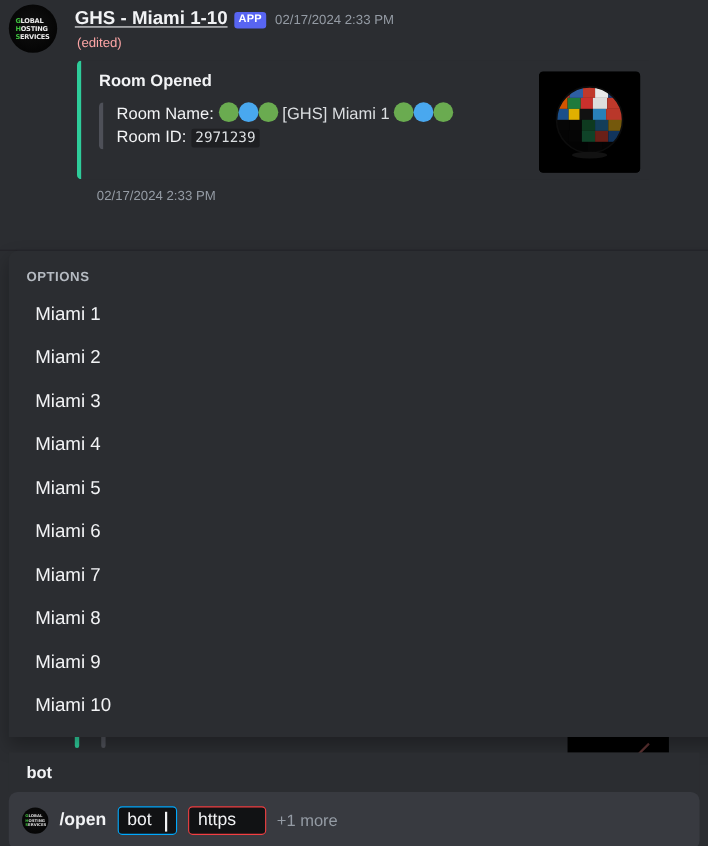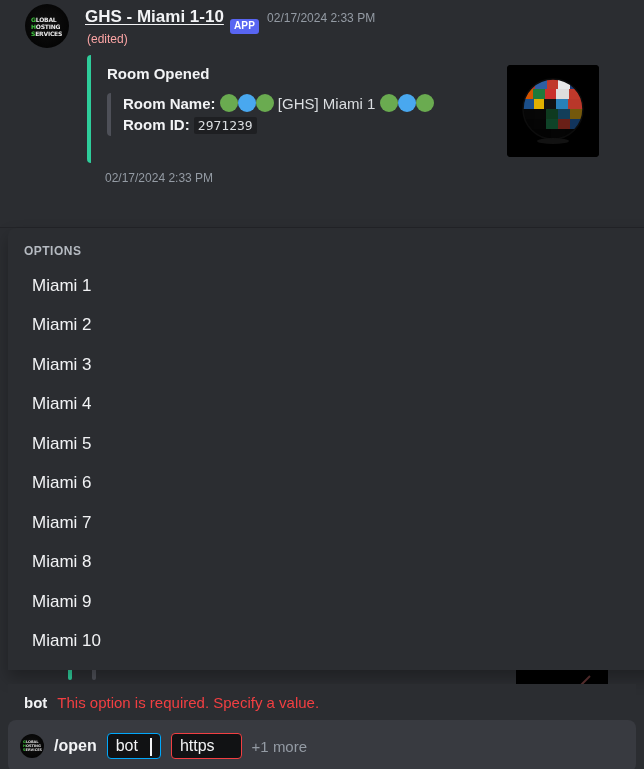--- a/index.html
+++ b/index.html
@@ -25,21 +25,20 @@
   .chat-layer {
     position: absolute;
     inset: 0;
     background: #2b2d31;
   }
 
   .message {
     position: relative;
     padding: 6px 4px 2px 68px;
     min-height: 44px;
-    margin-left: 17px;
   }
 
   .avatar {
     position: absolute;
     left: 8px;
     top: 4px;
     width: 44px;
     height: 44px;
     border-radius: 50%;
     background: radial-gradient(circle at 48% 45%, #101010 0%, #050505 70%, #000 100%);
@@ -81,21 +80,21 @@
     align-items: center;
     height: 15px;
     padding: 0 4px;
     border-radius: 3px;
     background: #5865f2;
     color: #fff;
     font-size: 10px;
     font-weight: 600;
     letter-spacing: 0.02em;
     position: relative;
-    top: 9px;
+    top: 1px;
   }
   .msg-timestamp {
     font-size: 12px;
     color: #949ba4;
     margin-left: 2px;
     position: relative;
     top: 1px;
   }
   .edited-tag {
     font-size: 12px;
@@ -131,21 +130,21 @@
     border-radius: 4px;
     padding-left: 12px;
   }
   .field-line {
     font-size: 15px;
     line-height: 21px;
     color: #dbdee1;
     white-space: nowrap;
   }
   .field-label {
-    font-weight: 700;
+    font-weight: 400;
     color: #f2f3f5;
   }
   .emoji {
     display: inline-block;
     width: 18px;
     height: 18px;
     border-radius: 50%;
     vertical-align: -3px;
     margin: 0 0px;
   }
@@ -503,21 +502,20 @@
       <div class="option-item">Miami 6</div>
       <div class="option-item">Miami 7</div>
       <div class="option-item">Miami 8</div>
       <div class="option-item">Miami 9</div>
       <div class="option-item">Miami 10</div>
     </div>
   </div>
 
   <div class="command-error-row">
     <span class="error-key">bot</span>
-    <span class="error-text">This option is required. Specify a value.</span>
   </div>
 
   <div class="command-bar">
     <div class="cmd-avatar">
       <div class="cmd-avatar-line"><span class="grn">G</span><span>LOBAL</span></div>
       <div class="cmd-avatar-line"><span class="grn">H</span><span>OSTING</span></div>
       <div class="cmd-avatar-line"><span class="grn">S</span><span>ERVICES</span></div>
     </div>
     <span class="cmd-name">/open</span>
     <span class="cmd-chip focused">

